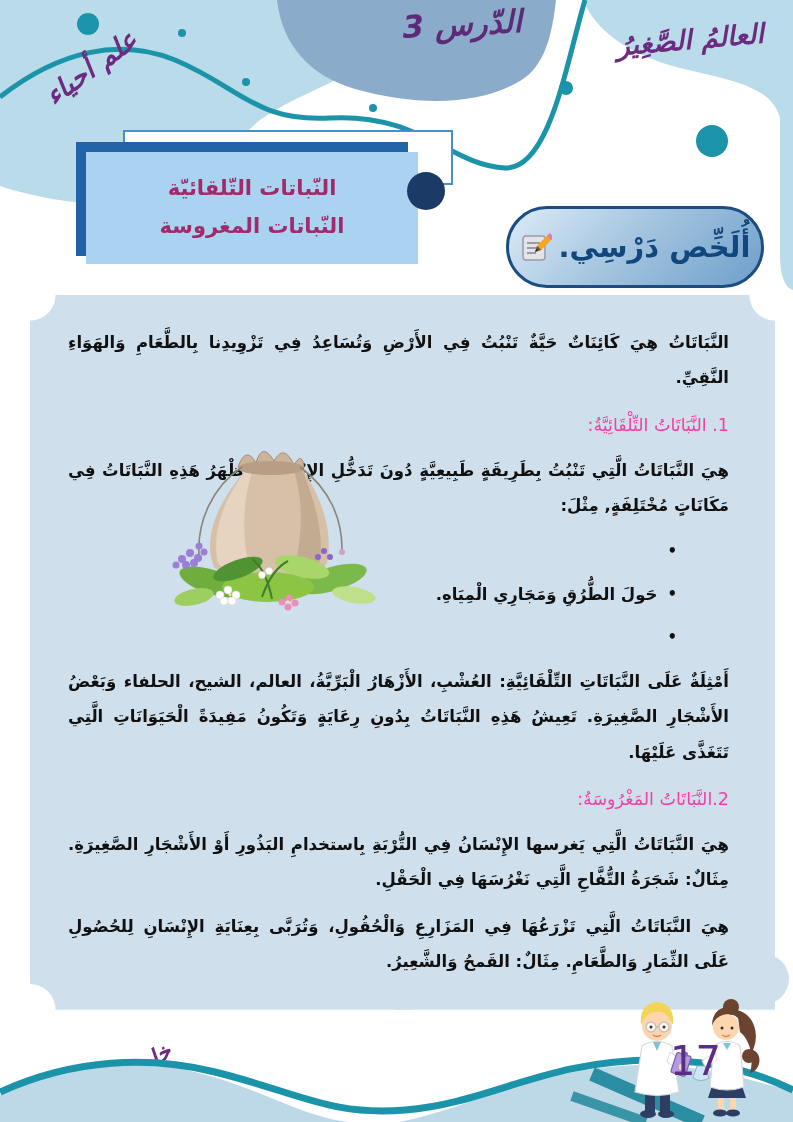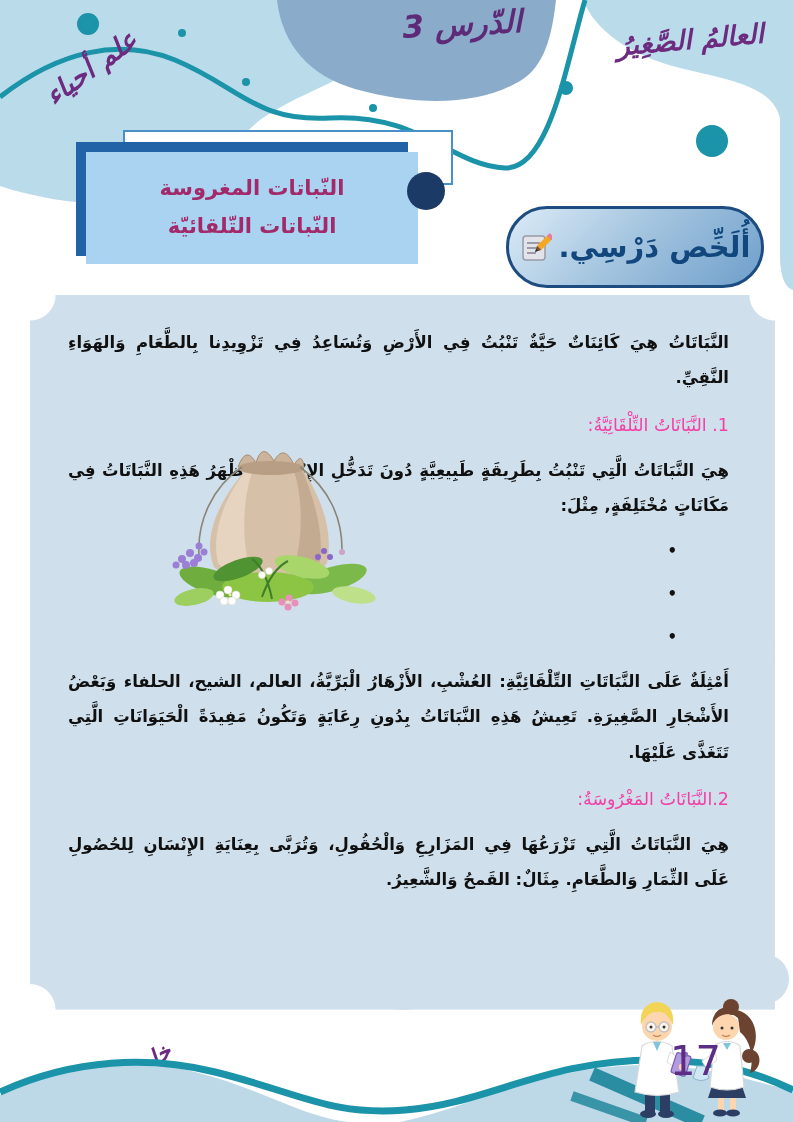--- a/index.html
+++ b/index.html
@@ -77,22 +77,22 @@
     <circle cx="712" cy="141" r="16" fill="#1b93a8"></circle>
   </svg>
 
   <div class="abs subject-label">علم أحياء</div>
   <div class="abs lesson-label">الدّرس 3</div>
   <div class="abs brand-label">العالمُ الصَّغِيرُ</div>
 
   <div class="abs title-outline"></div>
   <div class="abs title-shadow"></div>
   <div class="abs title-box">
+    <span>النّباتات التّلقائيّة</span>
     <span>النّباتات المغروسة</span>
-    <span>النّباتات التّلقائيّة</span>
   </div>
   <div class="abs navy-dot"></div>
 
   <div class="abs summary-pill">
     <span class="pill-label">أُلَخِّص دَرْسِي.</span>
     <svg width="32" height="32" viewBox="0 0 32 32">
       <rect x="3" y="5" width="22" height="24" rx="3" fill="#e3e3ea" stroke="#9a9aa8" stroke-width="1.5"></rect>
       <line x1="7" y1="12" x2="20" y2="12" stroke="#8a8a98" stroke-width="1.6"></line>
       <line x1="7" y1="17" x2="20" y2="17" stroke="#8a8a98" stroke-width="1.6"></line>
       <line x1="7" y1="22" x2="16" y2="22" stroke="#8a8a98" stroke-width="1.6"></line>
@@ -110,27 +110,29 @@
 
     <p>النَّبَاتَاتُ هِيَ كَائِنَاتٌ حَيَّةٌ تَنْبُتُ فِي الأَرْضِ وَتُسَاعِدُ فِي تَزْوِيدِنا بِالطَّعَامِ وَالهَوَاءِ النَّقِيِّ.</p>
     <div class="sec-head">1. النَّبَاتَاتُ التِّلْقَائِيَّةُ:</div>
     <p>هِيَ النَّبَاتَاتُ الَّتِي تَنْبُتُ بِطَرِيقَةٍ طَبِيعِيَّةٍ دُونَ تَدَخُّلِ الإِنْسَانِ. تَظْهَرُ هَذِهِ النَّبَاتَاتُ فِي مَكَانَاتٍ مُخْتَلِفَةٍ, مِثْلَ:</p>
 
     <div class="bullet-row">
       <span class="dot">•</span>
     </div>
     <div class="bullet-row">
       <span class="dot">•</span>
+      <span>حَولَ الطُّرُقِ وَمَجَارِي الْمِيَاهِ.</span>
     </div>
     <div class="bullet-row">
       <span class="dot">•</span>
     </div>
 
     <p>أَمْثِلَةٌ عَلَى النَّبَاتَاتِ التِّلْقَائِيَّةِ: العُشْبِ، الأَزْهَارُ الْبَرِّيَّةُ، العالم، الشيح، الحلفاء وَبَعْضُ الأَشْجَارِ الصَّغِيرَةِ. تَعِيشُ هَذِهِ النَّبَاتَاتُ بِدُونِ رِعَايَةٍ وَتَكُونُ مَفِيدَةً الْحَيَوَانَاتِ الَّتِي تَتَغَذَّى عَلَيْهَا.</p>
     <div class="sec-head">2.النَّبَاتَاتُ المَغْرُوسَةُ:</div>
+    <p>هِيَ النَّبَاتَاتُ الَّتِي يَغرسها الإِنْسَانُ فِي التُّرْبَةِ بِاستخدامِ البَذُورِ أَوْ الأَشْجَارِ الصَّغِيرَةِ. مِثَالٌ: شَجَرَةُ التُّفَّاحِ الَّتِي نَغْرُسَهَا فِي الْحَقْلِ.</p>
     <p>هِيَ النَّبَاتَاتُ الَّتِي تَزْرَعُهَا فِي المَزَارِعِ وَالْحُقُولِ، وَتُرَبَّى بِعِنَايَةِ الإِنْسَانِ لِلحُصُولِ عَلَى الثِّمَارِ وَالطَّعَامِ. مِثَالٌ: القَمحُ وَالشَّعِيرُ.</p>
 
     <svg class="abs sack-illustration" viewBox="0 0 260 180">
       <path d="M108,28 C70,70 62,105 72,130 C92,150 168,150 185,126 C192,92 178,58 158,28 Z" fill="#d6c0a8"></path>
       <path d="M108,28 C78,65 70,100 76,126 C86,138 100,143 112,144 C98,110 100,60 112,30 Z" fill="#e6d4c0"></path>
       <path d="M158,28 C172,60 182,95 178,124 C170,136 158,141 148,143 C162,108 162,58 150,29 Z" fill="#c3ab92"></path>
       <path d="M96,30 Q104,8 114,26 Q120,4 132,24 Q142,6 152,28 Q160,14 162,30 Q132,42 96,30 Z" fill="#cbb49a" stroke="#a48c72" stroke-width="1"></path>
       <ellipse cx="129" cy="31" rx="33" ry="7" fill="#b89e84"></ellipse>
       <path d="M100,30 C70,50 55,85 57,118" fill="none" stroke="#8a8578" stroke-width="1.6"></path>
       <path d="M158,30 C188,52 200,82 200,112" fill="none" stroke="#8a8578" stroke-width="1.6"></path>

